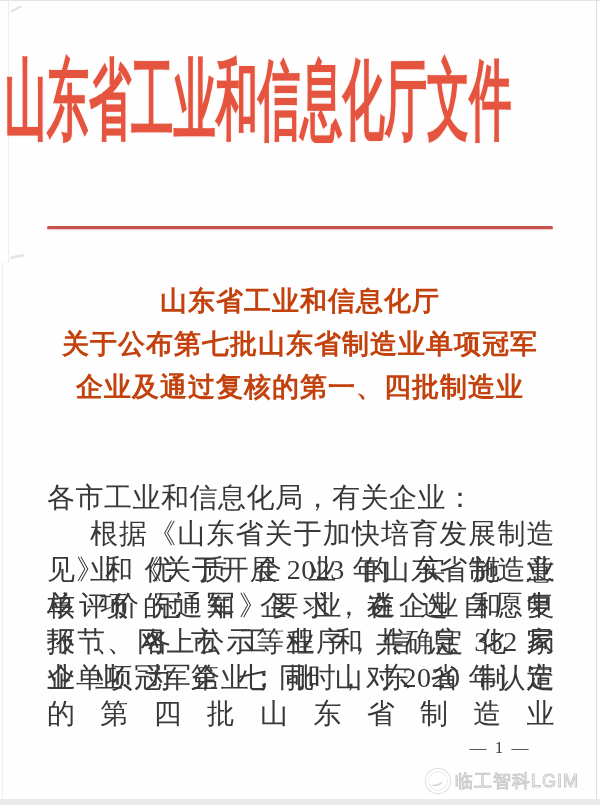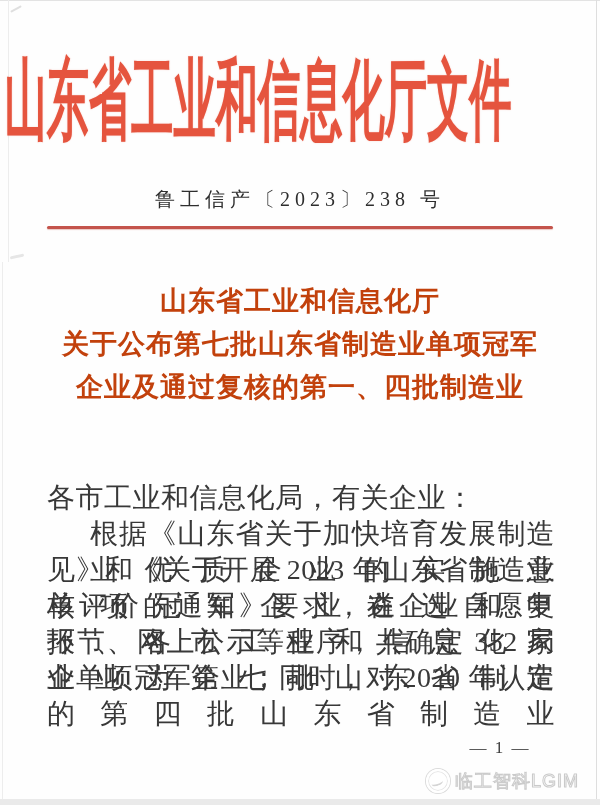--- a/index.html
+++ b/index.html
@@ -103,21 +103,20 @@
   <div class="edge-left-upper"></div>
   <div class="edge-left-lower"></div>
   <div class="edge-bottom"></div>
   <div class="smudge-a"></div>
   <div class="smudge-b"></div>
 
   <div class="red-header">
     <span class="inner">山东省工业和信息化厅文件</span>
   </div>
 
-  <div class="doc-number">鲁工信产〔2023〕238 号</div>
 
   <div class="red-line"></div>
 
   <div class="title-block">
     <div>山东省工业和信息化厅</div>
     <div>关于公布第七批山东省制造业单项冠军</div>
     <div>企业及通过复核的第一、四批制造业</div>
   </div>
 
   <div class="body-block">

